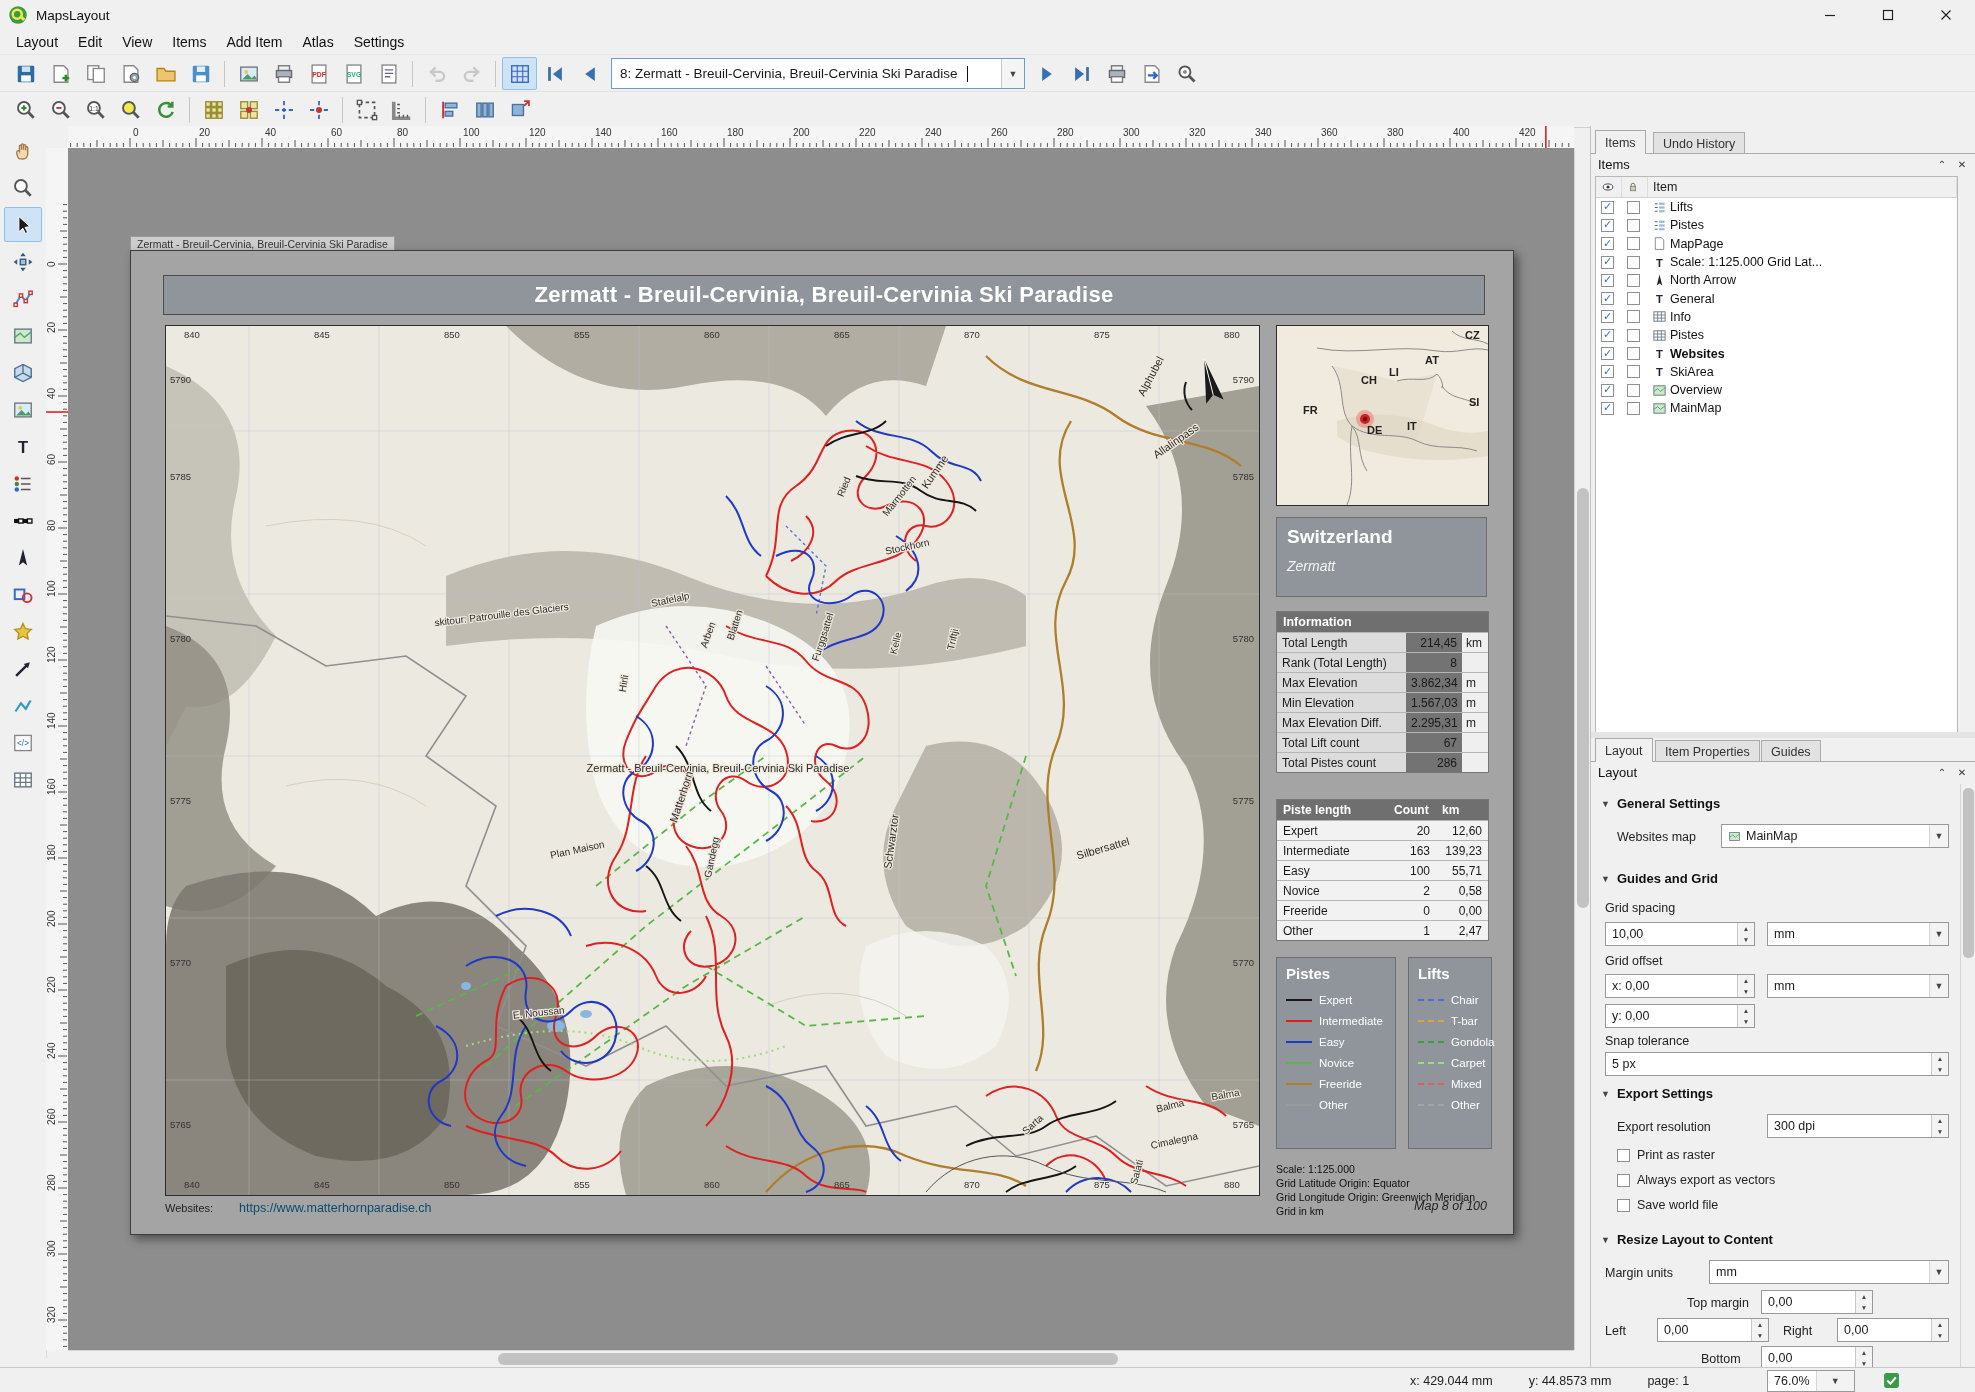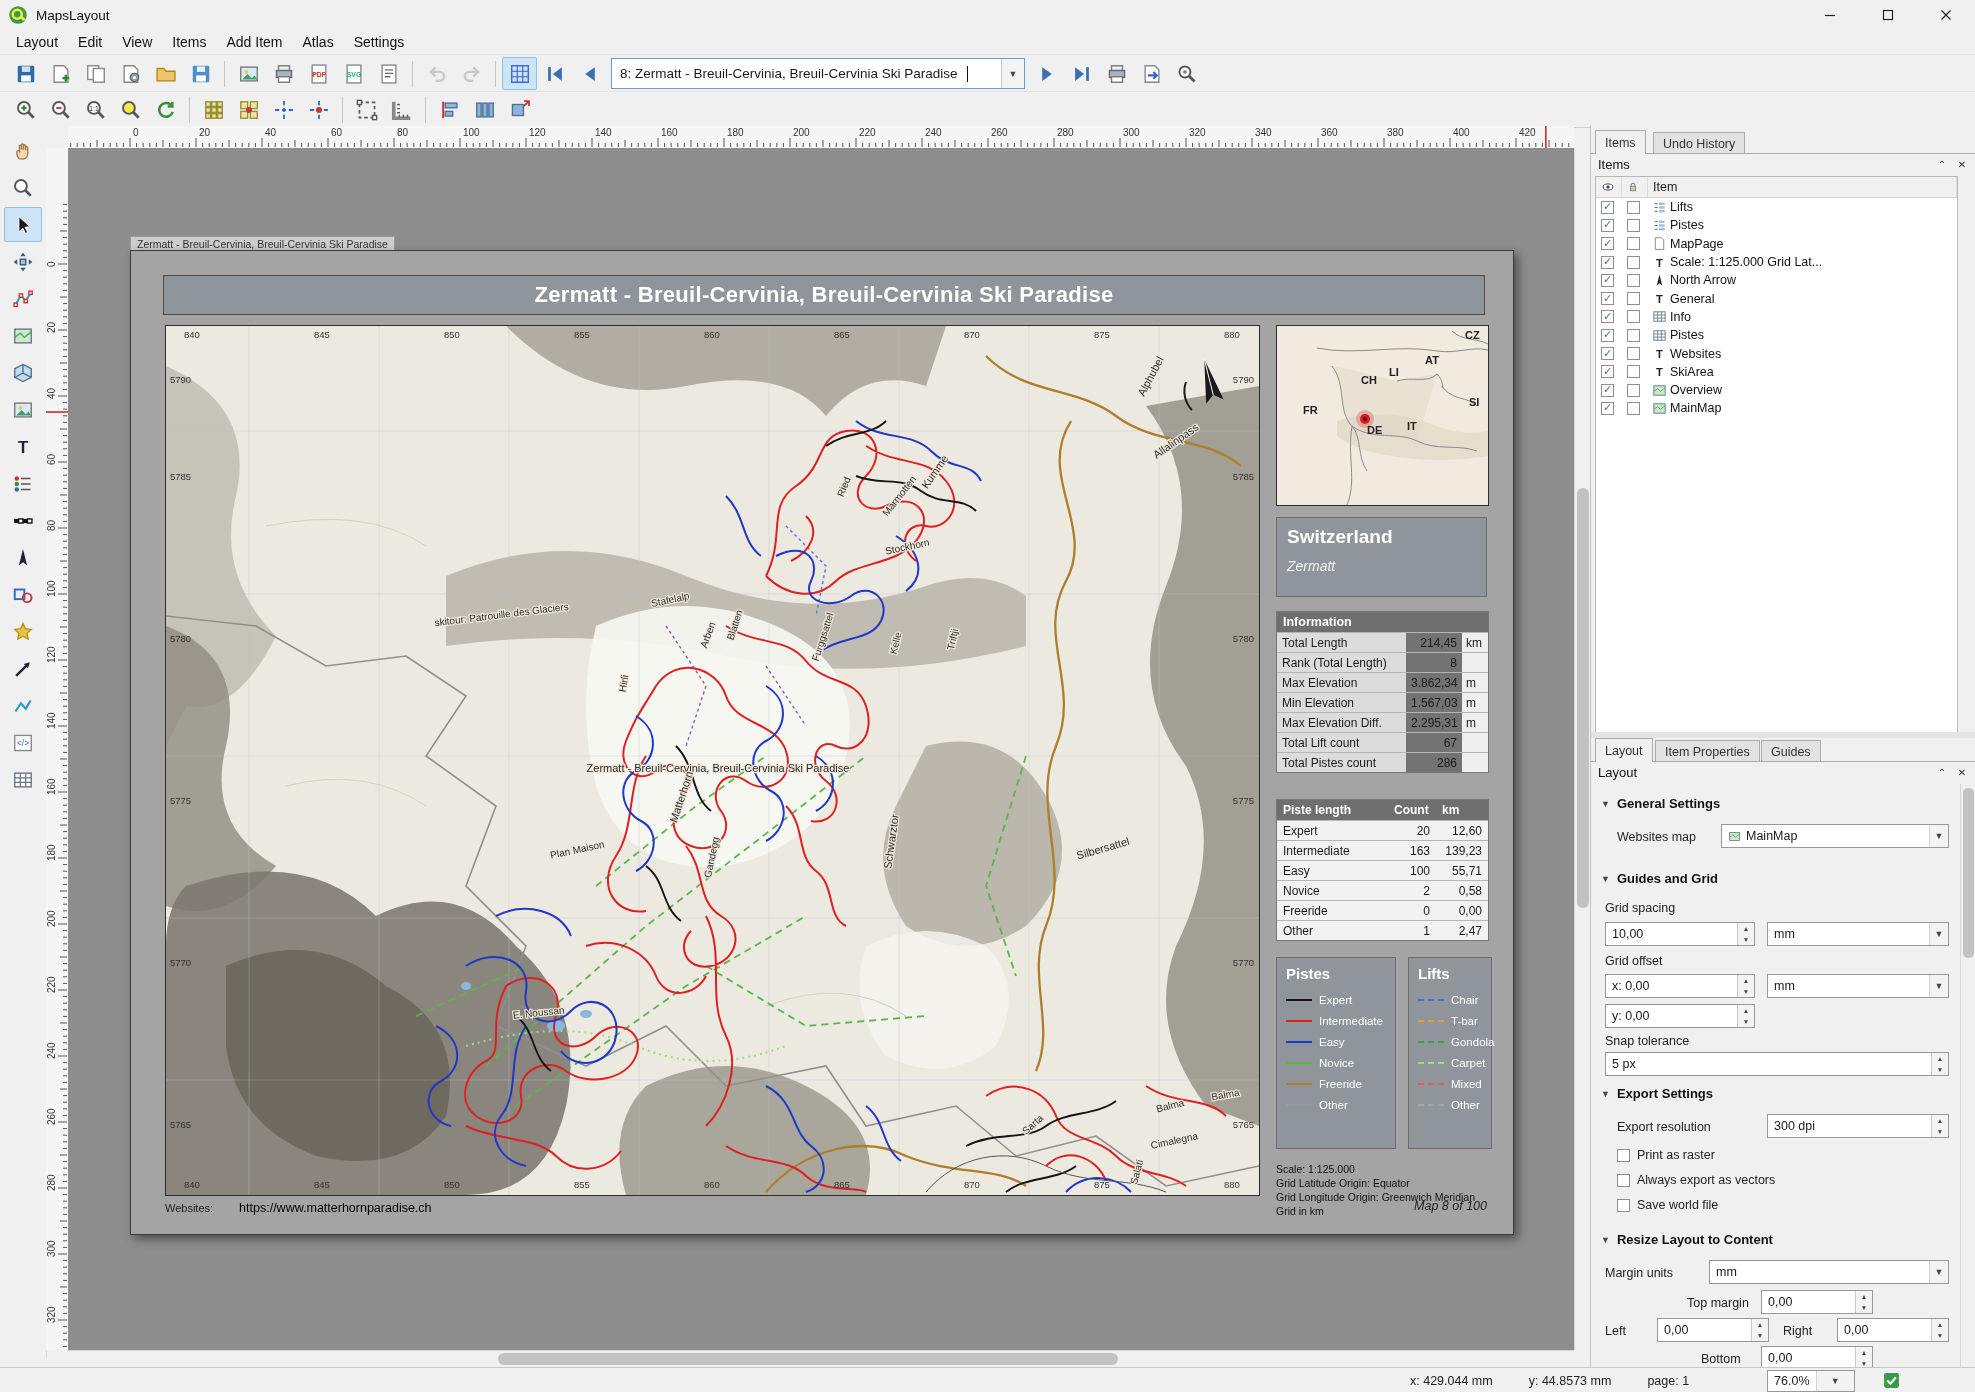--- a/index.html
+++ b/index.html
@@ -68,21 +68,21 @@
   .legend{position:absolute;top:706px;background:#8f959b;border:1px solid #6d6d6d;padding:7px 9px;box-sizing:border-box}
   .legend .ltitle{color:#fff;font-weight:bold;font-size:15px;margin-bottom:7px}
   .lentry{display:flex;align-items:center;height:21px}
   .lentry .sample{width:26px;margin-right:7px;flex:none}
   .lentry span{color:#fff;font-size:11.5px}
   #legend-pistes{left:1145px;width:120px;height:192px}
   #legend-lifts{left:1277px;width:84px;height:192px}
   #scale-block{position:absolute;left:1145px;top:912px;width:230px;font-size:10.5px;color:#101010;line-height:1.32}
   #websites{position:absolute;left:34px;top:950px;display:flex;align-items:baseline}
   #websites .web-label{font-size:11px;color:#222}
-  #websites .web-url{font-size:12.5px;color:#000000;margin-left:26px}
+  #websites .web-url{font-size:12.5px;color:#0c4a6e;margin-left:26px}
   #map-number{position:absolute;left:1180px;top:948px;width:176px;text-align:right;font-style:italic;font-size:12.5px;color:#222}
   
   #rightpanel{left:1590px;top:126px;width:385px;height:1241px;background:#f0f0f0;border-left:1px solid #c3c3c3}
   .ptab{position:absolute;height:22px;display:flex;align-items:center;padding:0 9px;font-size:12.5px;border:1px solid #ababab;border-bottom:none;background:#e2e2e2;color:#333;box-sizing:border-box}
   .ptab.active{background:#f0f0f0;height:24px;z-index:2;font-weight:normal}
   .phdr{position:absolute;left:0;width:385px;height:22px;display:flex;align-items:center;padding:0 7px;font-size:13px;color:#111;box-sizing:border-box;border-top:1px solid #ababab;background:#f0f0f0}
   .phdr .hbtns{margin-left:auto;display:flex;gap:6px}
   .phdr .hbtn{width:14px;height:14px;display:flex;align-items:center;justify-content:center;font-size:10px;color:#333}
   #itemstree{position:absolute;left:4px;top:50px;width:361px;height:556px;background:#fff;border:1px solid #b8b8b8;overflow:hidden}
   #treeheader{display:grid;grid-template-columns:26px 26px 1fr;height:20px;background:#f0f0f0;border-bottom:1px solid #d4d4d4;align-items:center;font-size:12.5px}
@@ -1420,21 +1420,21 @@
           <span style="white-space: nowrap; overflow: hidden;">Pistes</span>
         </div>
         <div class="tree-row">
           <div class="cb checked"></div>
           <div class="cb"></div>
           <span style="display: flex; justify-content: center;">
             <svg viewBox="0 0 16 16">
               <text x="8" y="12.5" font-size="12" text-anchor="middle" fill="#223" font-weight="bold">T</text>
             </svg>
           </span>
-          <span style="white-space: nowrap; overflow: hidden;">Websites</span>
+          <span style="white-space: nowrap; overflow: hidden; font-weight: bold;">Websites</span>
         </div>
         <div class="tree-row">
           <div class="cb checked"></div>
           <div class="cb"></div>
           <span style="display: flex; justify-content: center;">
             <svg viewBox="0 0 16 16">
               <text x="8" y="12.5" font-size="12" text-anchor="middle" fill="#223" font-weight="bold">T</text>
             </svg>
           </span>
           <span style="white-space: nowrap; overflow: hidden;">SkiArea</span>

